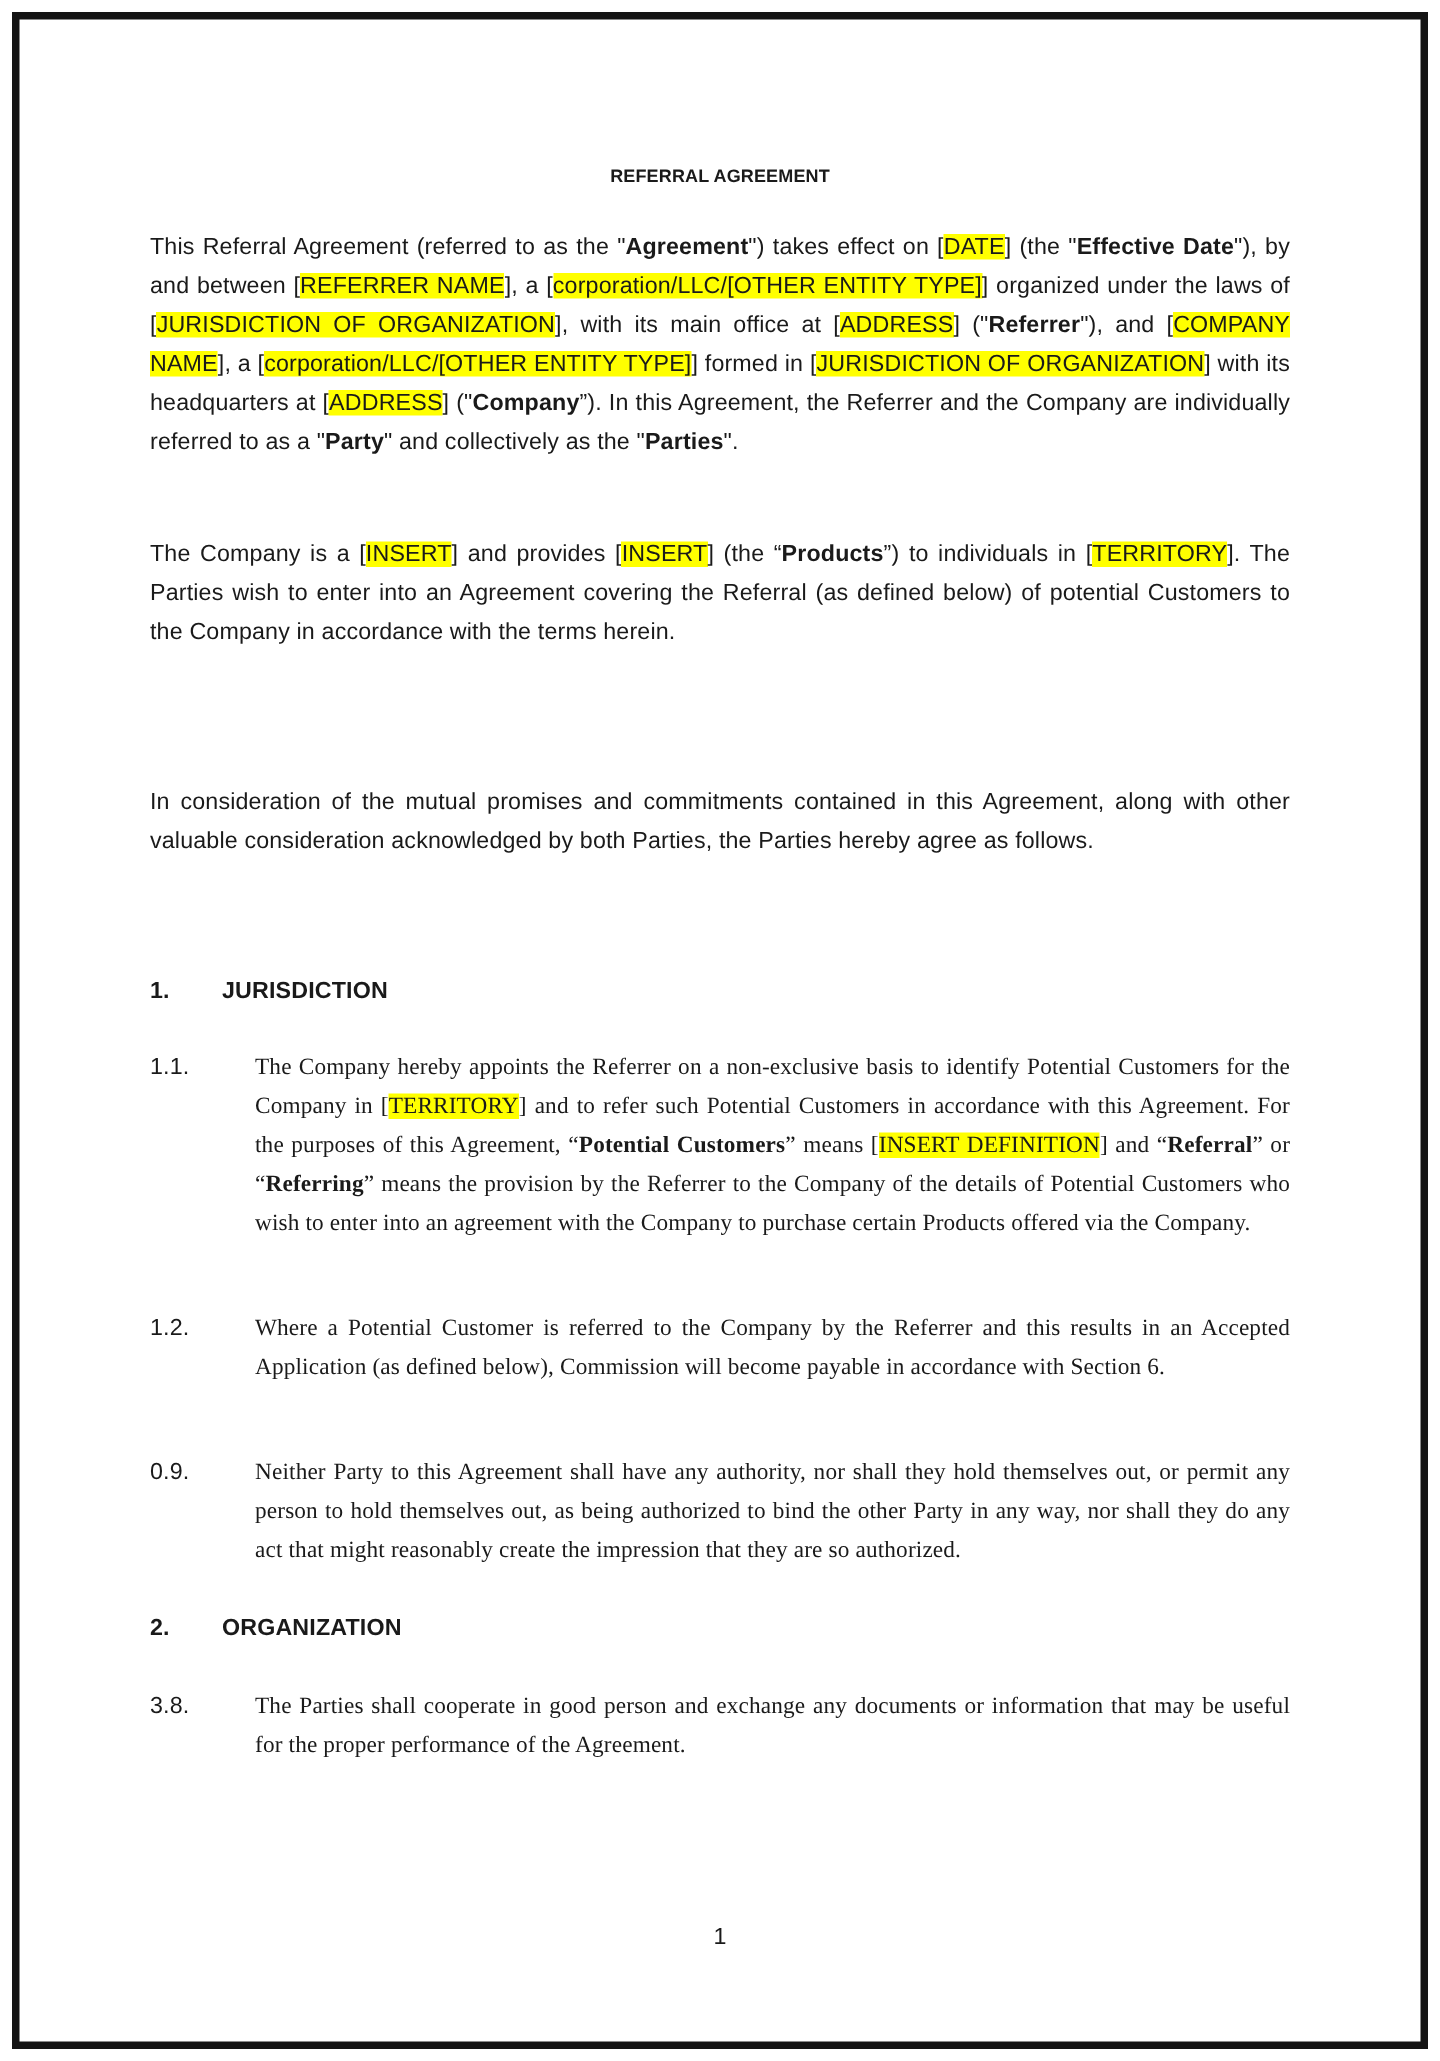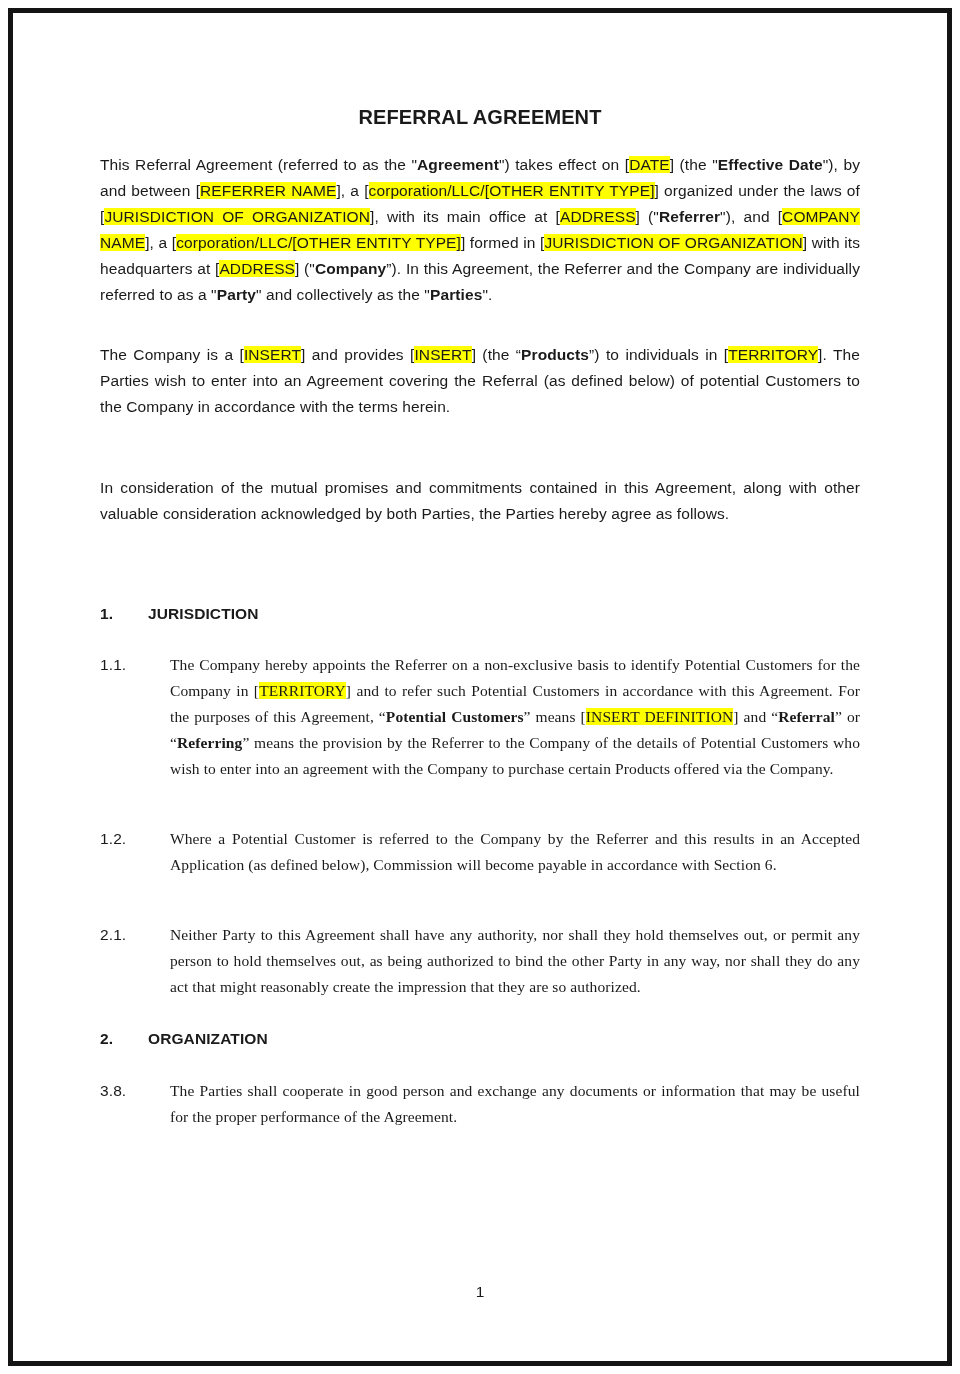--- a/index.html
+++ b/index.html
@@ -19,29 +19,29 @@
     position: relative;
     height: 100%;
     padding: 91px 87px 0 87px;
     font-size: 15.5px;
     line-height: 26px;
     letter-spacing: 0.1px;
   }
   .title {
     text-align: center;
     font-weight: bold;
-    font-size: 20px;
+    font-size: 12px;
     margin-bottom: 22px;
   }
   .para {
     text-align: justify;
     text-justify: inter-word;
   }
-  .p-intro1 { margin-bottom: 34px; }
-  .p-intro2 { margin-bottom: 55px; }
+  .p-intro1 { margin-bottom: 49px; }
+  .p-intro2 { margin-bottom: 87px; }
   .p-intro3 { margin-bottom: 74px; margin-top: 36px; }
   .sec-heading {
     display: flex;
     font-weight: bold;
     font-size: 15.5px;
     margin-bottom: 25px;
   }
   .num {
     flex: 0 0 48px;
   }
@@ -91,21 +91,21 @@
       <span class="num">1.1.</span>
       <div class="clause-text"><span>The Company hereby appoints the Referrer on a non-exclusive basis to identify Potential Customers for the Company in [</span><span class="seg-h">TERRITORY</span><span>] and to refer such Potential Customers in accordance with this Agreement. For the purposes of this Agreement, “</span><span class="seg-b">Potential Customers</span><span>” means [</span><span class="seg-h">INSERT DEFINITION</span><span>] and “</span><span class="seg-b">Referral</span><span>” or “</span><span class="seg-b">Referring</span><span>” means the provision by the Referrer to the Company of the details of Potential Customers who wish to enter into an agreement with the Company to purchase certain Products offered via the Company.</span></div>
     </div>
 
     <div class="clause gap-13">
       <span class="num">1.2.</span>
       <div class="clause-text"><span>Where a Potential Customer is referred to the Company by the Referrer and this results in an Accepted Application (as defined below), Commission will become payable in accordance with Section 6.</span></div>
     </div>
 
     <div class="clause gap-13">
-      <span class="num">2.1.</span>
+      <span class="num">0.9.</span>
       <div class="clause-text"><span>Neither Party to this Agreement shall have any authority, nor shall they hold themselves out, or permit any person to hold themselves out, as being authorized to bind the other Party in any way, nor shall they do any act that might reasonably create the impression that they are so authorized.</span></div>
     </div>
 
     <div class="sec-heading gap-h2">
       <span class="num">2.</span>
       <span class="sec-title">ORGANIZATION</span>
     </div>
 
     <div class="clause">
       <span class="num">3.8.</span>

